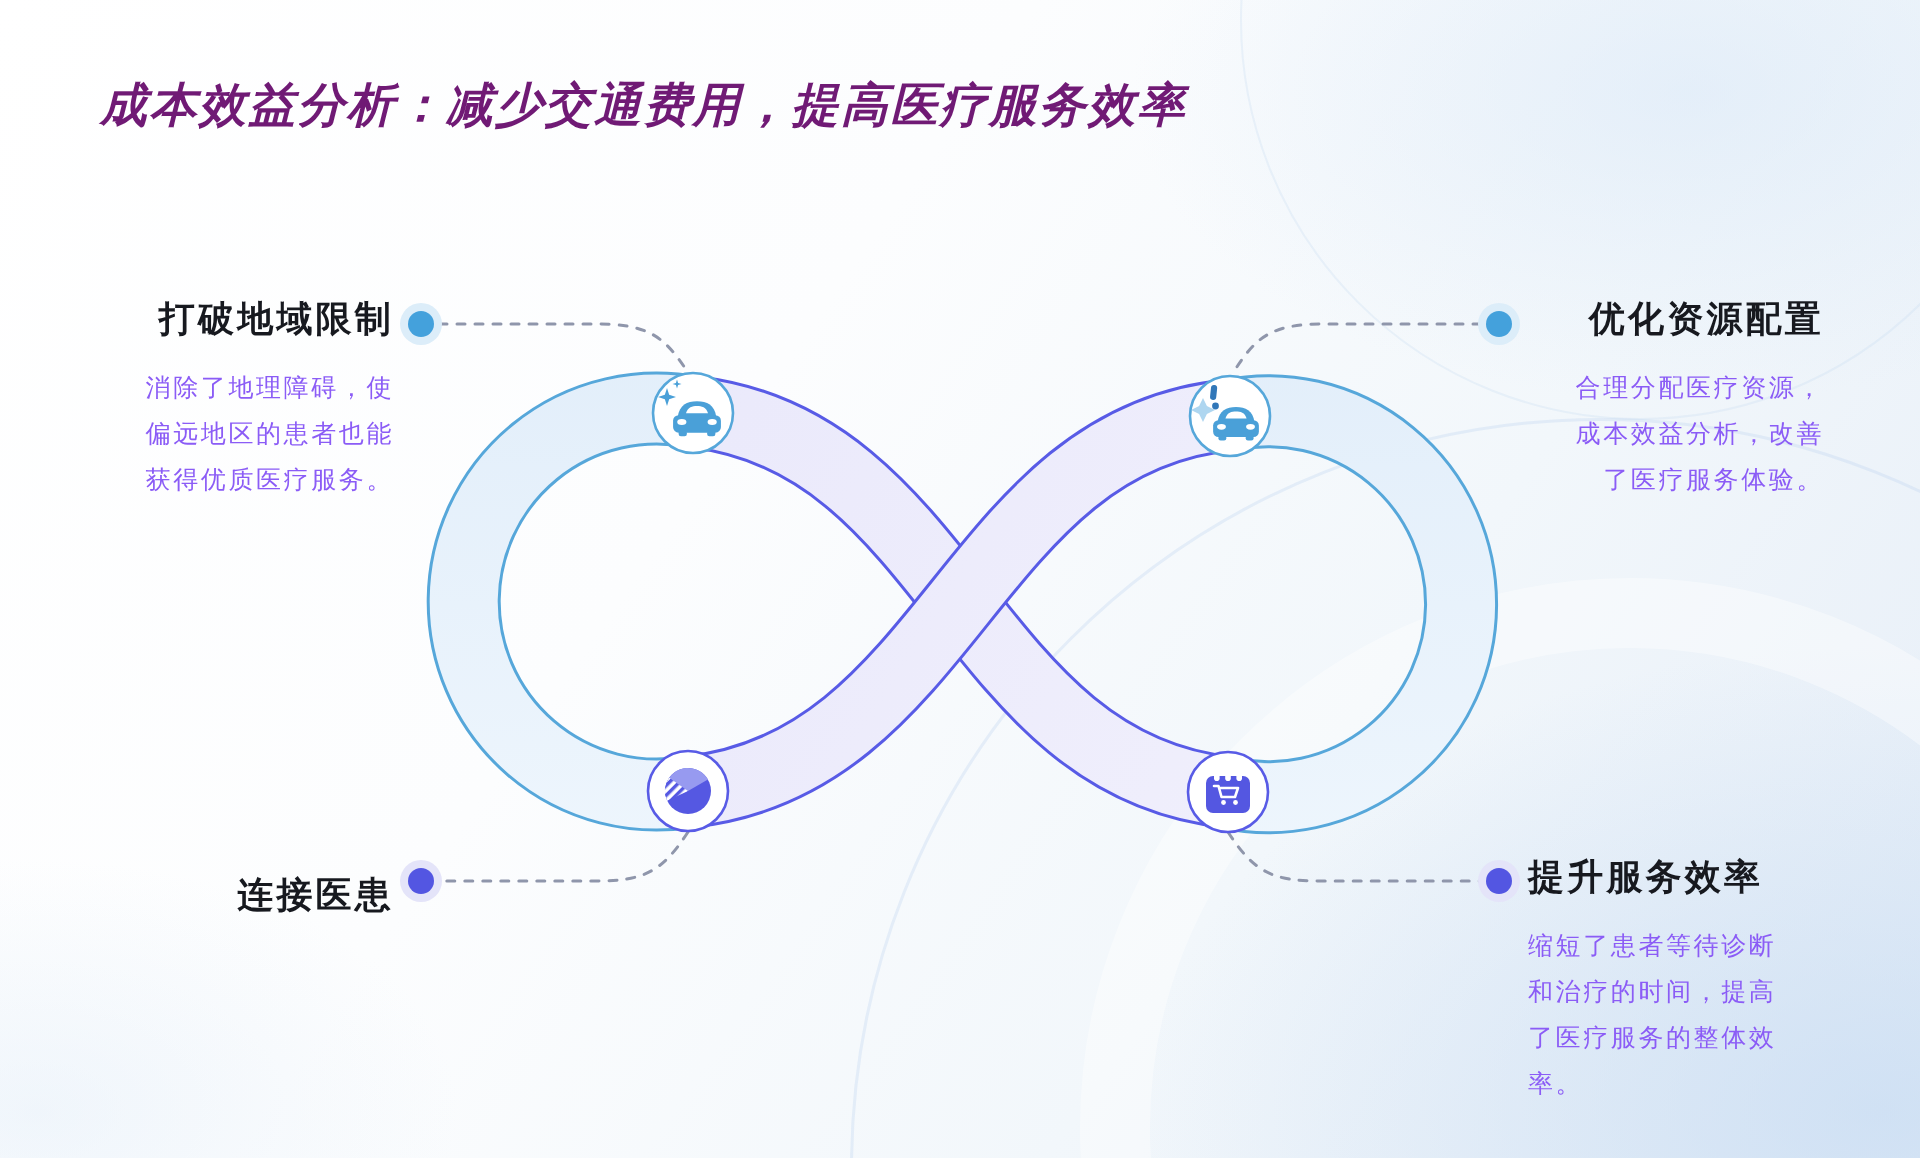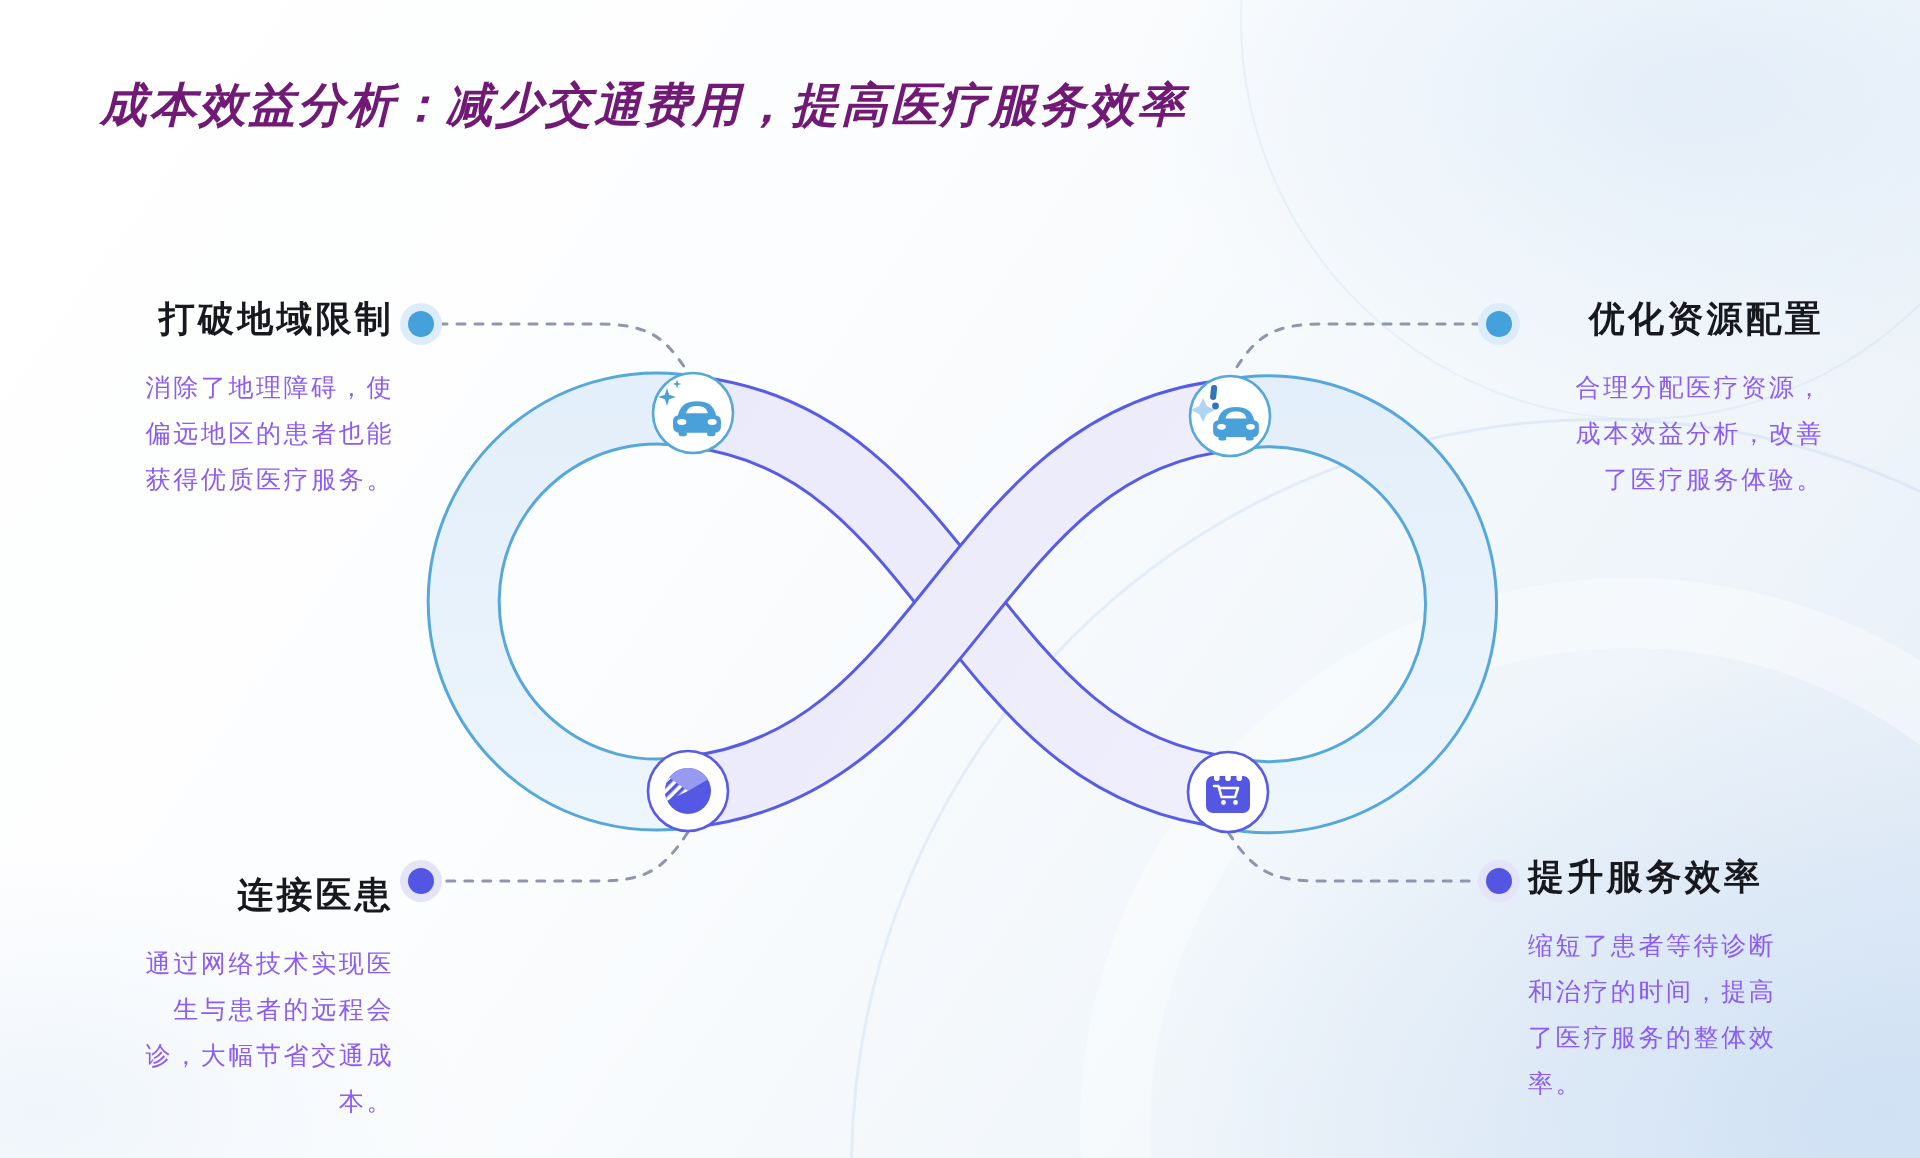--- a/index.html
+++ b/index.html
@@ -177,19 +177,18 @@
   <div class="point-desc">消除了地理障碍，使偏远地区的患者也能获得优质医疗服务。</div>
 </div>
 
 <div class="point-block pb-tr">
   <div class="point-title">优化资源配置</div>
   <div class="point-desc">合理分配医疗资源，成本效益分析，改善了医疗服务体验。</div>
 </div>
 
 <div class="point-block pb-bl">
   <div class="point-title">连接医患</div>
-  <div class="point-desc">通过网络技术实现医生与患者的远程会诊，大幅节省交通成本。</div>
 </div>
 
 <div class="point-block pb-br">
   <div class="point-title">提升服务效率</div>
   <div class="point-desc">缩短了患者等待诊断和治疗的时间，提高了医疗服务的整体效率。</div>
 </div>
 
 </body></html>

